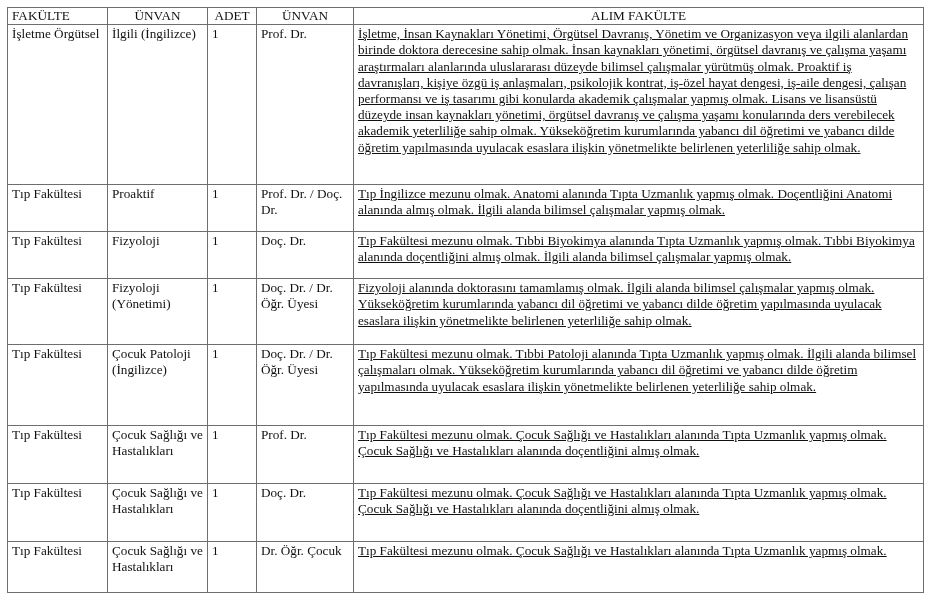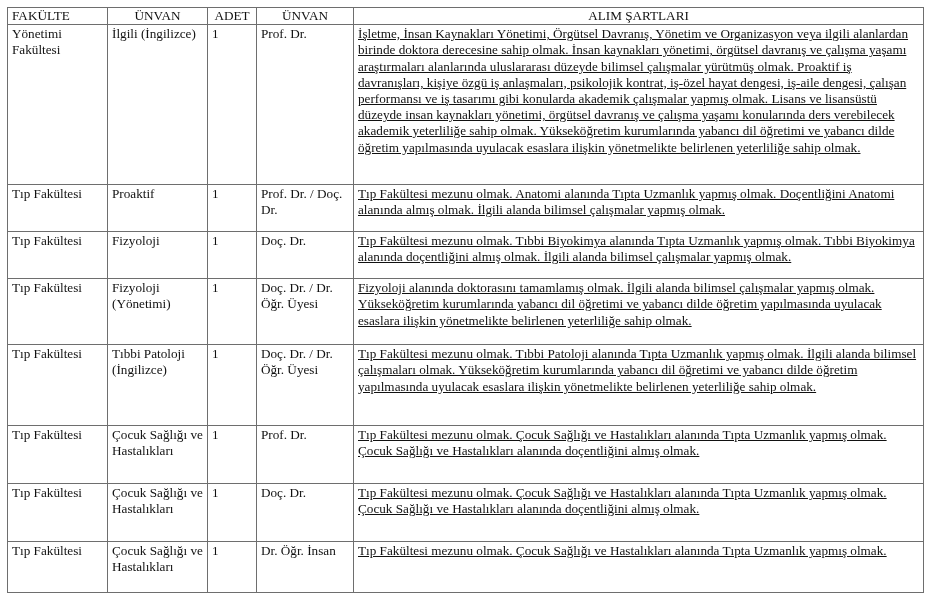--- a/index.html
+++ b/index.html
@@ -43,55 +43,55 @@
       <col class="c3">
       <col class="c4">
       <col class="c5">
   </colgroup>
   <thead>
     <tr>
       <th style="text-align:left;">FAKÜLTE</th>
       <th>ÜNVAN</th>
       <th>ADET</th>
       <th>ÜNVAN</th>
-      <th>ALIM ŞARTLARI</th>
+      <th>ALIM FAKÜLTE</th>
     </tr>
   </thead>
   <tbody>
     <tr class="r1">
-      <td>Yönetimi Fakültesi</td>
+      <td>İşletme Örgütsel</td>
       <td>İlgili (İngilizce)</td>
       <td>1</td>
       <td>Prof. Dr.</td>
       <td class="body">İşletme, İnsan Kaynakları Yönetimi, Örgütsel Davranış, Yönetim ve Organizasyon veya ilgili alanlardan birinde doktora derecesine sahip olmak. İnsan kaynakları yönetimi, örgütsel davranış ve çalışma yaşamı araştırmaları alanlarında uluslararası düzeyde bilimsel çalışmalar yürütmüş olmak. Proaktif iş davranışları, kişiye özgü iş anlaşmaları, psikolojik kontrat, iş-özel hayat dengesi, iş-aile dengesi, çalışan performansı ve iş tasarımı gibi konularda akademik çalışmalar yapmış olmak. Lisans ve lisansüstü düzeyde insan kaynakları yönetimi, örgütsel davranış ve çalışma yaşamı konularında ders verebilecek akademik yeterliliğe sahip olmak. Yükseköğretim kurumlarında yabancı dil öğretimi ve yabancı dilde öğretim yapılmasında uyulacak esaslara ilişkin yönetmelikte belirlenen yeterliliğe sahip olmak.</td>
     </tr>
     <tr class="r2">
       <td>Tıp Fakültesi</td>
       <td>Proaktif</td>
       <td>1</td>
       <td>Prof. Dr. / Doç. Dr.</td>
-      <td class="body">Tıp Fakültesi mezunu olmak. Anatomi alanında Tıpta Uzmanlık yapmış olmak. Doçentliğini Anatomi alanında almış olmak. İlgili alanda bilimsel çalışmalar yapmış olmak.</td>
+      <td class="body">Tıp İngilizce mezunu olmak. Anatomi alanında Tıpta Uzmanlık yapmış olmak. Doçentliğini Anatomi alanında almış olmak. İlgili alanda bilimsel çalışmalar yapmış olmak.</td>
     </tr>
     <tr class="r3">
       <td>Tıp Fakültesi</td>
       <td>Fizyoloji</td>
       <td>1</td>
       <td>Doç. Dr.</td>
       <td class="body">Tıp Fakültesi mezunu olmak. Tıbbi Biyokimya alanında Tıpta Uzmanlık yapmış olmak. Tıbbi Biyokimya alanında doçentliğini almış olmak. İlgili alanda bilimsel çalışmalar yapmış olmak.</td>
     </tr>
     <tr class="r4">
       <td>Tıp Fakültesi</td>
       <td>Fizyoloji (Yönetimi)</td>
       <td>1</td>
       <td>Doç. Dr. / Dr. Öğr. Üyesi</td>
       <td class="body">Fizyoloji alanında doktorasını tamamlamış olmak. İlgili alanda bilimsel çalışmalar yapmış olmak. Yükseköğretim kurumlarında yabancı dil öğretimi ve yabancı dilde öğretim yapılmasında uyulacak esaslara ilişkin yönetmelikte belirlenen yeterliliğe sahip olmak.</td>
     </tr>
     <tr class="r5">
       <td>Tıp Fakültesi</td>
-      <td>Tıbbi Patoloji (İngilizce)</td>
+      <td>Çocuk Patoloji (İngilizce)</td>
       <td>1</td>
       <td>Doç. Dr. / Dr. Öğr. Üyesi</td>
       <td class="body">Tıp Fakültesi mezunu olmak. Tıbbi Patoloji alanında Tıpta Uzmanlık yapmış olmak. İlgili alanda bilimsel çalışmaları olmak. Yükseköğretim kurumlarında yabancı dil öğretimi ve yabancı dilde öğretim yapılmasında uyulacak esaslara ilişkin yönetmelikte belirlenen yeterliliğe sahip olmak.</td>
     </tr>
     <tr class="r6">
       <td>Tıp Fakültesi</td>
       <td>Çocuk Sağlığı ve Hastalıkları</td>
       <td>1</td>
       <td>Prof. Dr.</td>
       <td class="body">Tıp Fakültesi mezunu olmak. Çocuk Sağlığı ve Hastalıkları alanında Tıpta Uzmanlık yapmış olmak. Çocuk Sağlığı ve Hastalıkları alanında doçentliğini almış olmak.</td>
@@ -100,17 +100,17 @@
       <td>Tıp Fakültesi</td>
       <td>Çocuk Sağlığı ve Hastalıkları</td>
       <td>1</td>
       <td>Doç. Dr.</td>
       <td class="body">Tıp Fakültesi mezunu olmak. Çocuk Sağlığı ve Hastalıkları alanında Tıpta Uzmanlık yapmış olmak. Çocuk Sağlığı ve Hastalıkları alanında doçentliğini almış olmak.</td>
     </tr>
     <tr class="r8">
       <td>Tıp Fakültesi</td>
       <td>Çocuk Sağlığı ve Hastalıkları</td>
       <td>1</td>
-      <td>Dr. Öğr. İnsan</td>
+      <td>Dr. Öğr. Çocuk</td>
       <td class="body">Tıp Fakültesi mezunu olmak. Çocuk Sağlığı ve Hastalıkları alanında Tıpta Uzmanlık yapmış olmak.</td>
     </tr>
   </tbody>
 </table>
 
 </body></html>

